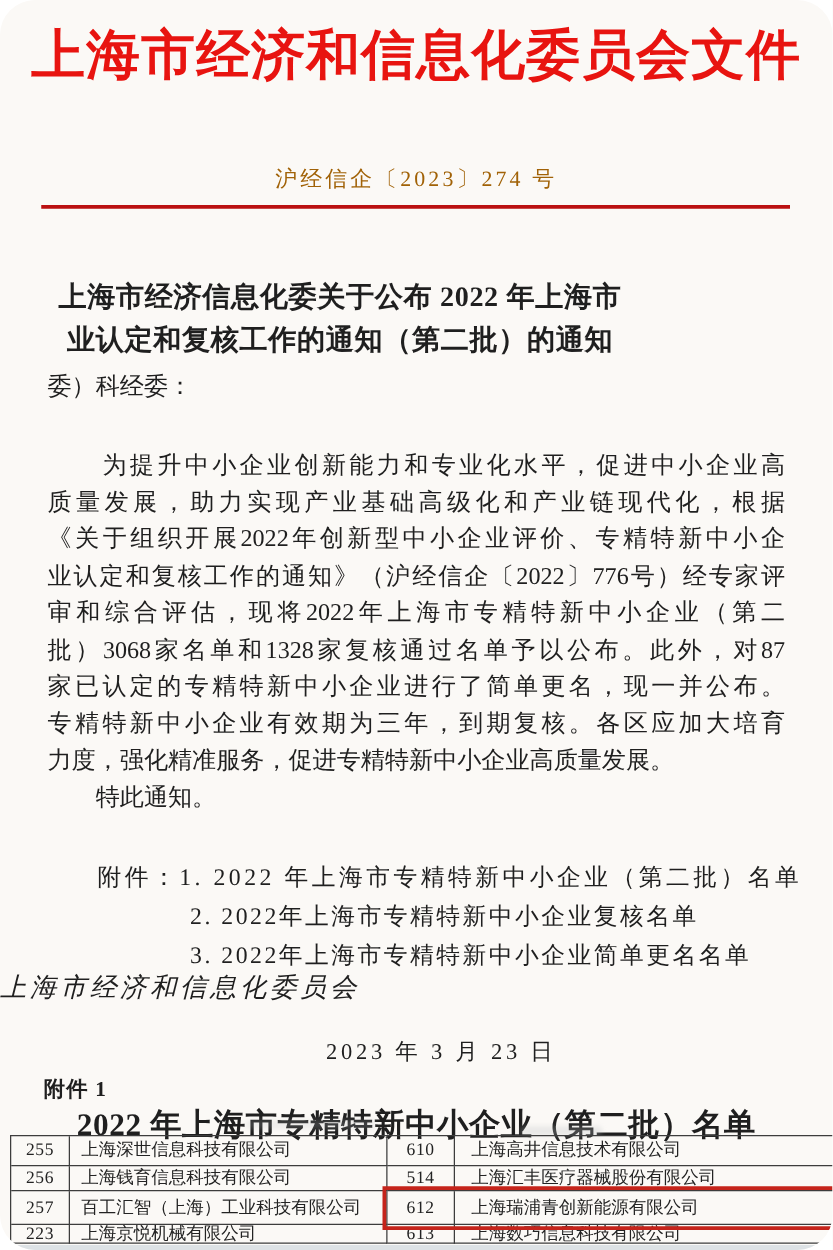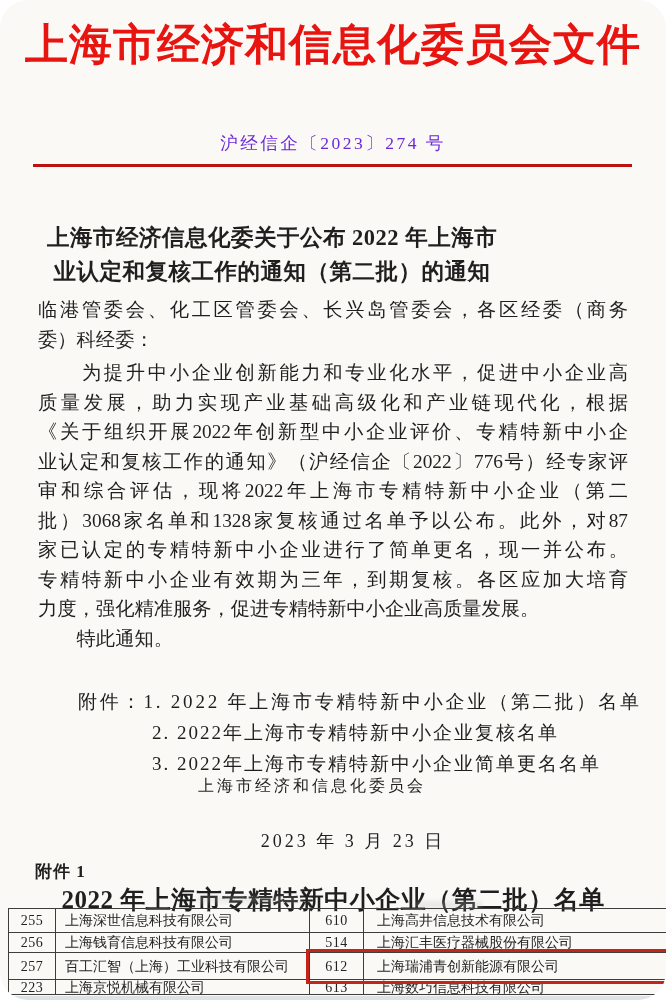--- a/index.html
+++ b/index.html
@@ -16,21 +16,21 @@
   .abs { position: absolute; }
 
   .masthead {
     top: 16px; left: 0; width: 666px;
     font-size: 43px; line-height: 58px; font-weight: 700;
     color: #e81410; text-align: center; letter-spacing: 1px;
   }
   .docnum {
     top: 131px; left: 0; width: 666px;
     font-size: 17.5px; text-align: center; letter-spacing: 2.5px;
-    color: #6d28d9;
+    color: #a16207;
   }
   .redrule {
     top: 164px; left: 33px; width: 599px; height: 2.5px;
     background: #bb1111;
   }
   .title {
     top: 221px; left: 0; width: 544px;
     font-size: 22.5px; line-height: 34px; font-weight: 700;
     text-align: center; letter-spacing: 0.5px;
   }
@@ -40,22 +40,22 @@
   .line { white-space: nowrap; }
   .line.just { white-space: normal; text-align: justify; text-align-last: justify; }
 
   .attach-line { left: 0; width: 666px; font-size: 19px; }
   .attach-1 { top: 689px; padding-left: 78px; letter-spacing: 2.8px; }
   .attach-2 { top: 720px; padding-left: 152px; letter-spacing: 2px; }
   .attach-3 { top: 751px; padding-left: 152px; letter-spacing: 2px; }
 
   .signer {
     top: 776px; left: 0; width: 666px;
-    font-size: 16px; text-align: center; padding-right: 42px;
-    box-sizing: border-box; letter-spacing: 3px;
+    font-size: 21px; text-align: left; padding-right: 42px;
+    box-sizing: border-box; letter-spacing: 3px; font-style: italic;
   }
   .date {
     top: 829px; left: 20px; width: 666px;
     font-size: 18px; text-align: center; letter-spacing: 3px;
   }
 
   .annex-label {
     top: 860px; left: 35px;
     font-size: 17px; font-weight: 700; letter-spacing: 1px;
   }
@@ -108,21 +108,20 @@
   <div class="abs docnum">沪经信企〔2023〕274 号</div>
 
   <div class="abs redrule"></div>
 
   <div class="abs title">
     <div>上海市经济信息化委关于公布 2022 年上海市</div>
     <div>业认定和复核工作的通知（第二批）的通知</div>
   </div>
 
   <div class="abs textblock salut">
-    <div class="line just">临港管委会、化工区管委会、长兴岛管委会，各区经委（商务</div>
     <div class="line">委）科经委：</div>
   </div>
 
   <div class="abs textblock bodytext">
     <div class="line just">　　为提升中小企业创新能力和专业化水平，促进中小企业高</div>
     <div class="line just">质量发展，助力实现产业基础高级化和产业链现代化，根据</div>
     <div class="line just">《关于组织开展2022年创新型中小企业评价、专精特新中小企</div>
     <div class="line just">业认定和复核工作的通知》（沪经信企〔2022〕776号）经专家评</div>
     <div class="line just">审和综合评估，现将2022年上海市专精特新中小企业（第二</div>
     <div class="line just">批）3068家名单和1328家复核通过名单予以公布。此外，对87</div>

